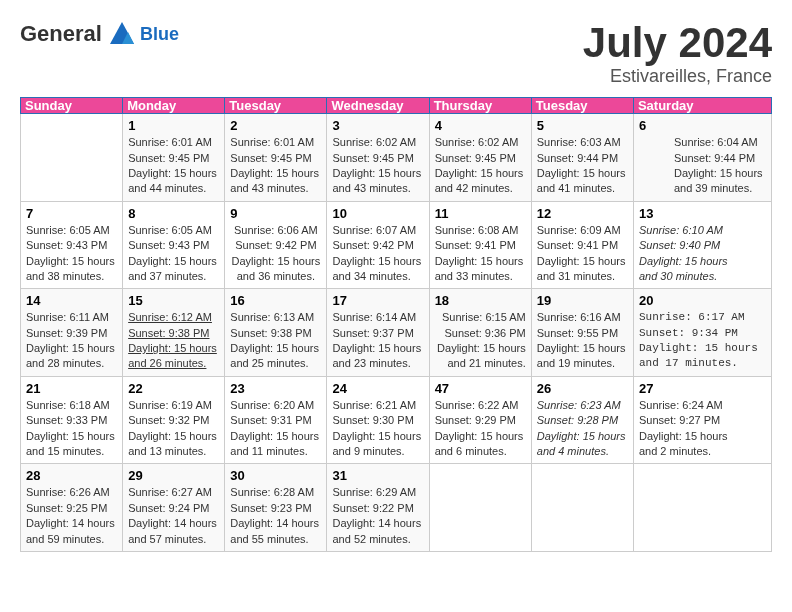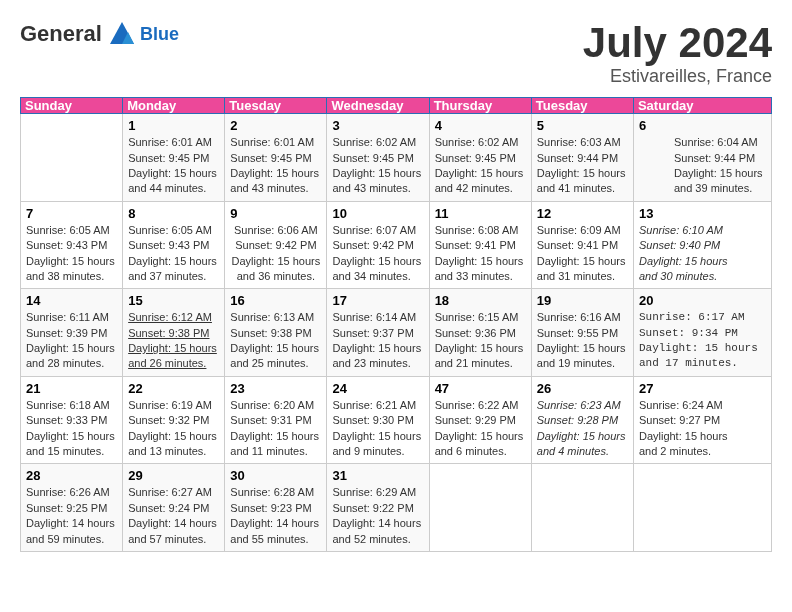--- a/index.html
+++ b/index.html
@@ -240,21 +240,21 @@
         </td>
         <td>
           <span class="day-number">17</span>
           <div class="day-info" style="white-space: pre-line;">Sunrise: 6:14 AM
 Sunset: 9:37 PM
 Daylight: 15 hours
 and 23 minutes.</div>
         </td>
         <td>
           <span class="day-number">18</span>
-          <div class="day-info" style="white-space: pre-line;">Sunrise: 6:15 AM
+          <div class="day-info" style="white-space: pre-line; text-align: right;">Sunrise: 6:15 AM
 Sunset: 9:36 PM
 Daylight: 15 hours
 and 21 minutes.</div>
         </td>
         <td>
           <span class="day-number">19</span>
           <div class="day-info" style="white-space: pre-line;">Sunrise: 6:16 AM
 Sunset: 9:55 PM
 Daylight: 15 hours
 and 19 minutes.</div>

